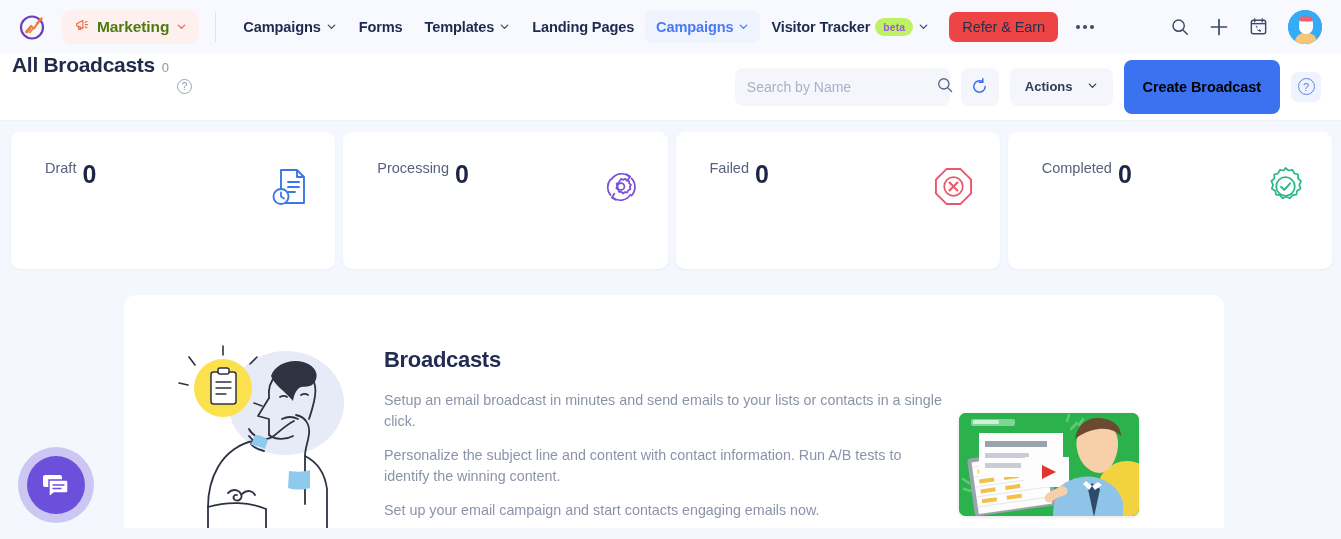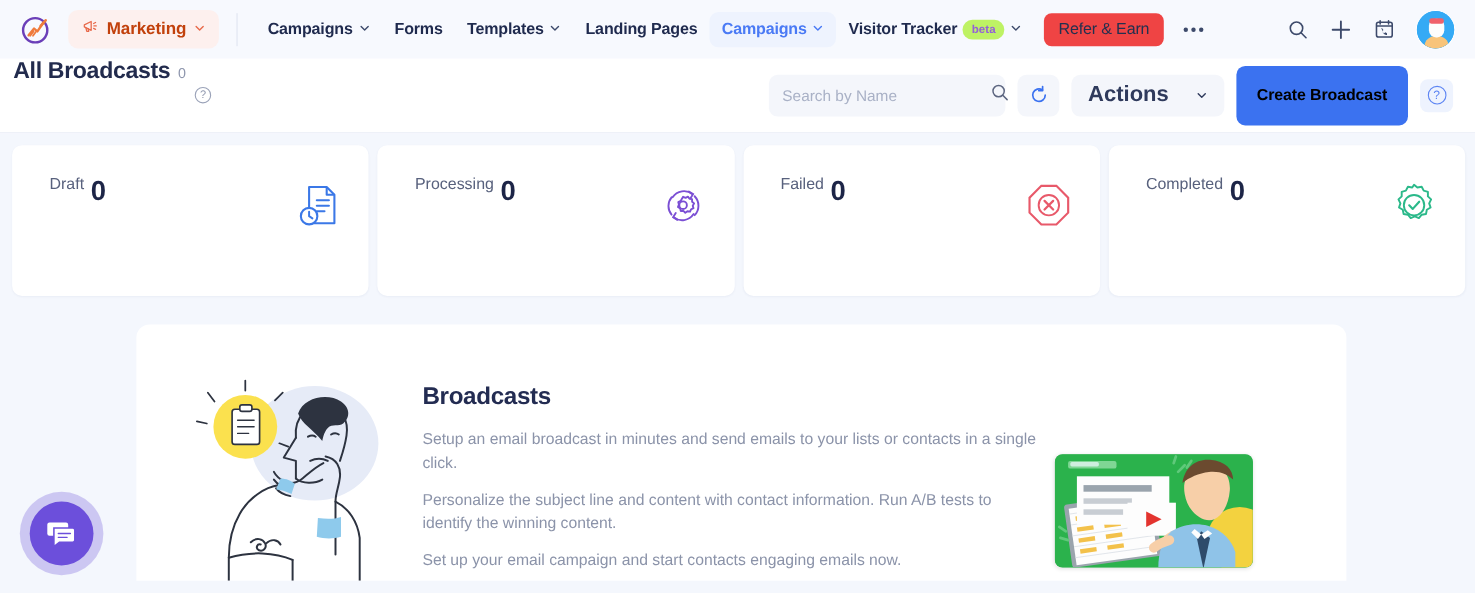--- a/index.html
+++ b/index.html
@@ -19,21 +19,21 @@
     padding: 0 14px 0 12px;
     position: relative;
   }
   .logo-wrap { width: 40px; height: 40px; display: flex; align-items: center; justify-content: center; flex: 0 0 auto; }
   .nav-pill {
     display: flex; align-items: center; gap: 7px;
     background: #fdf0ee; border-radius: 9px;
     padding: 7px 12px; margin-left: 10px;
     flex: 0 0 auto;
   }
-  .nav-pill .label { color: #c2410c; font-size: 15.5px; font-weight: 700; letter-spacing: -0.1px; }
+  .nav-pill .label { color: #4d7c0f; font-size: 15.5px; font-weight: 700; letter-spacing: -0.1px; }
   .nav-divider { width: 1px; height: 30px; background: #dfe4f0; margin: 0 16px; flex: 0 0 auto; }
   .nav-items { display: flex; align-items: center; gap: 0px; flex: 0 0 auto; }
   .nav-item {
     display: flex; align-items: center; gap: 5px;
     padding: 8px 11px; border-radius: 8px;
     font-size: 14.6px; font-weight: 700; color: #1f2a4e;
     white-space: nowrap; letter-spacing: -0.15px;
     cursor: pointer;
   }
   .nav-item.active { color: #4a7af5; background: #eef3fe; }
@@ -80,22 +80,22 @@
     font-size: 14px; color: #3b4straight; font-family: "Liberation Sans", sans-serif;
     color: #47506b;
   }
   .searchbox input::placeholder { color: #a9b1c6; }
   .icon-btn {
     width: 38px; height: 38px; border-radius: 8px; background: #f4f6fb;
     display: flex; align-items: center; justify-content: center; cursor: pointer;
   }
   .actions-btn {
     height: 38px; background: #f4f6fb; border-radius: 8px;
-    display: flex; align-items: center; gap: 24px; padding: 0 15px;
-    font-size: 20px; font-weight: 700; color: #2f3a5c; cursor: pointer;
+    display: flex; align-items: center; gap: 14px; padding: 0 15px;
+    font-size: 13px; font-weight: 700; color: #2f3a5c; cursor: pointer;
   }
   .primary-btn {
     height: 54px; background: #3b72f0; border-radius: 8px; color: #000000;
     display: flex; align-items: center; padding: 0 19px;
     font-size: 14.5px; font-weight: 700; cursor: pointer; letter-spacing: -0.1px;
   }
   .help-btn {
     width: 30px; height: 30px; border-radius: 7px; background: #eef3fe;
     display: flex; align-items: center; justify-content: center; cursor: pointer;
   }

